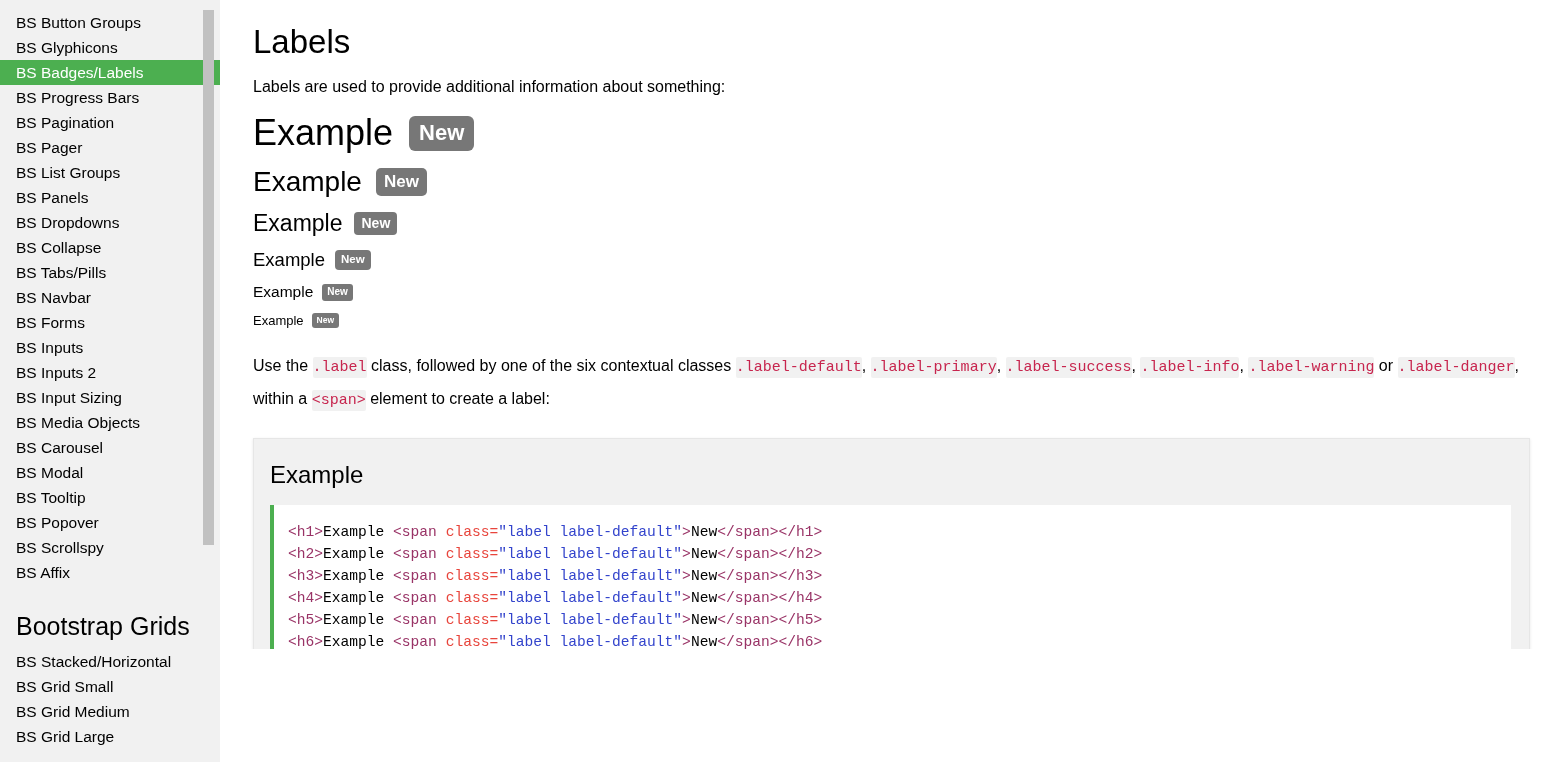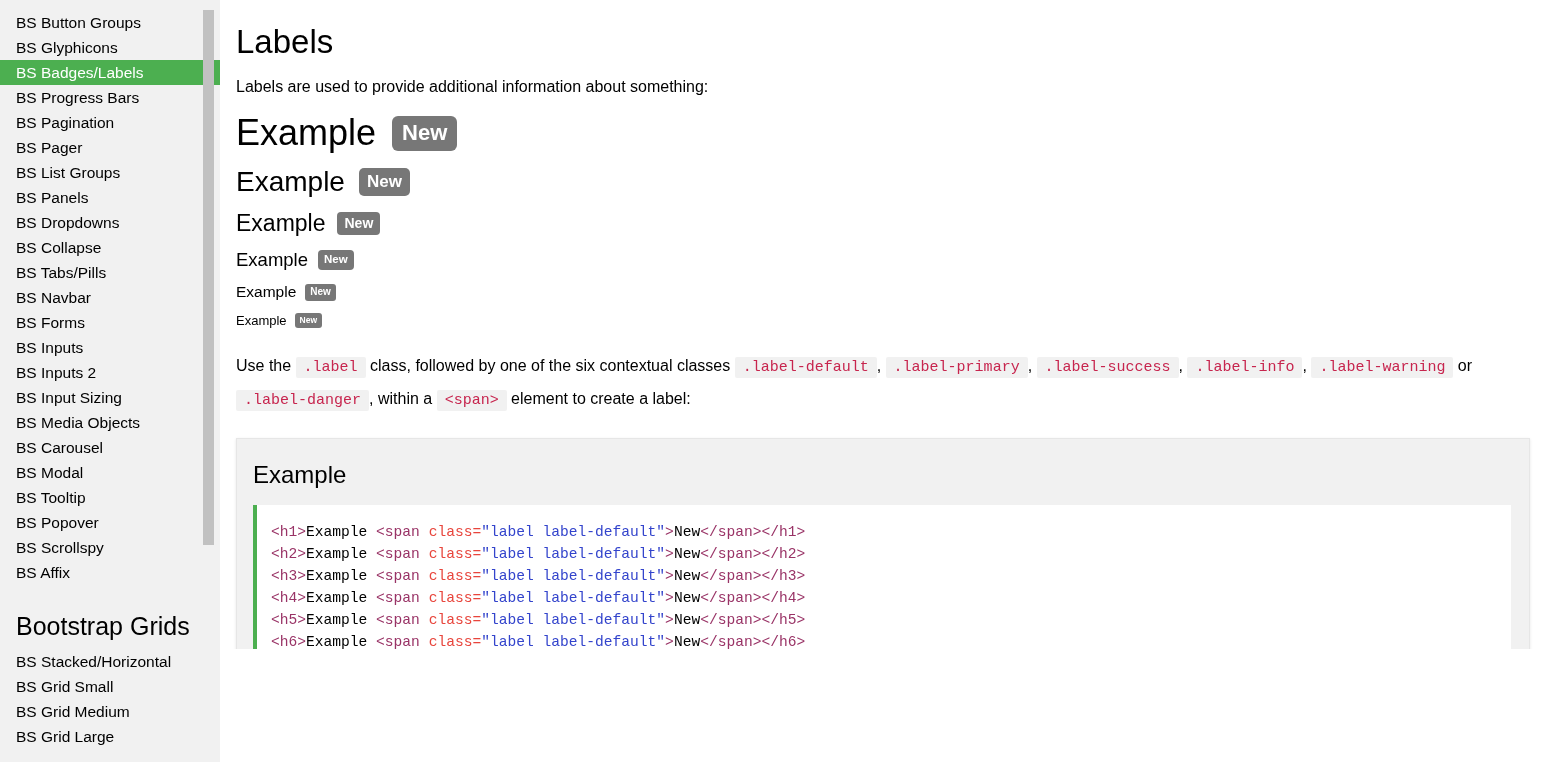--- a/index.html
+++ b/index.html
@@ -87,20 +87,21 @@
   }
 
   
   .main {
     flex: 1 1 auto;
     height: 649px;
     background: #ffffff;
     padding: 0 32px 0 16px;
     box-sizing: border-box;
     overflow: hidden;
+    margin-left: 17px;
   }
 
   .page-title {
     margin: 22px 0 0 0;
     font-size: 33px;
     font-weight: normal;
     color: #000000;
     line-height: 40px;
   }
 
@@ -159,21 +160,21 @@
     line-height: 31px;
     color: #000000;
     max-width: 1270px;
   }
 
   code.inline {
     background: #f1f1f1;
     color: #c7254e;
     font-family: "Liberation Mono", monospace;
     font-size: 15px;
-    padding: 2px 8px;
+    padding: 2px 0;
     border-radius: 2px;
     white-space: nowrap;
   }
 
   
   .example-panel {
     margin-top: 22px;
     background: #f1f1f1;
     border: 1px solid #e6e6e6;
     box-shadow: 0 1px 3px rgba(0,0,0,0.10);

